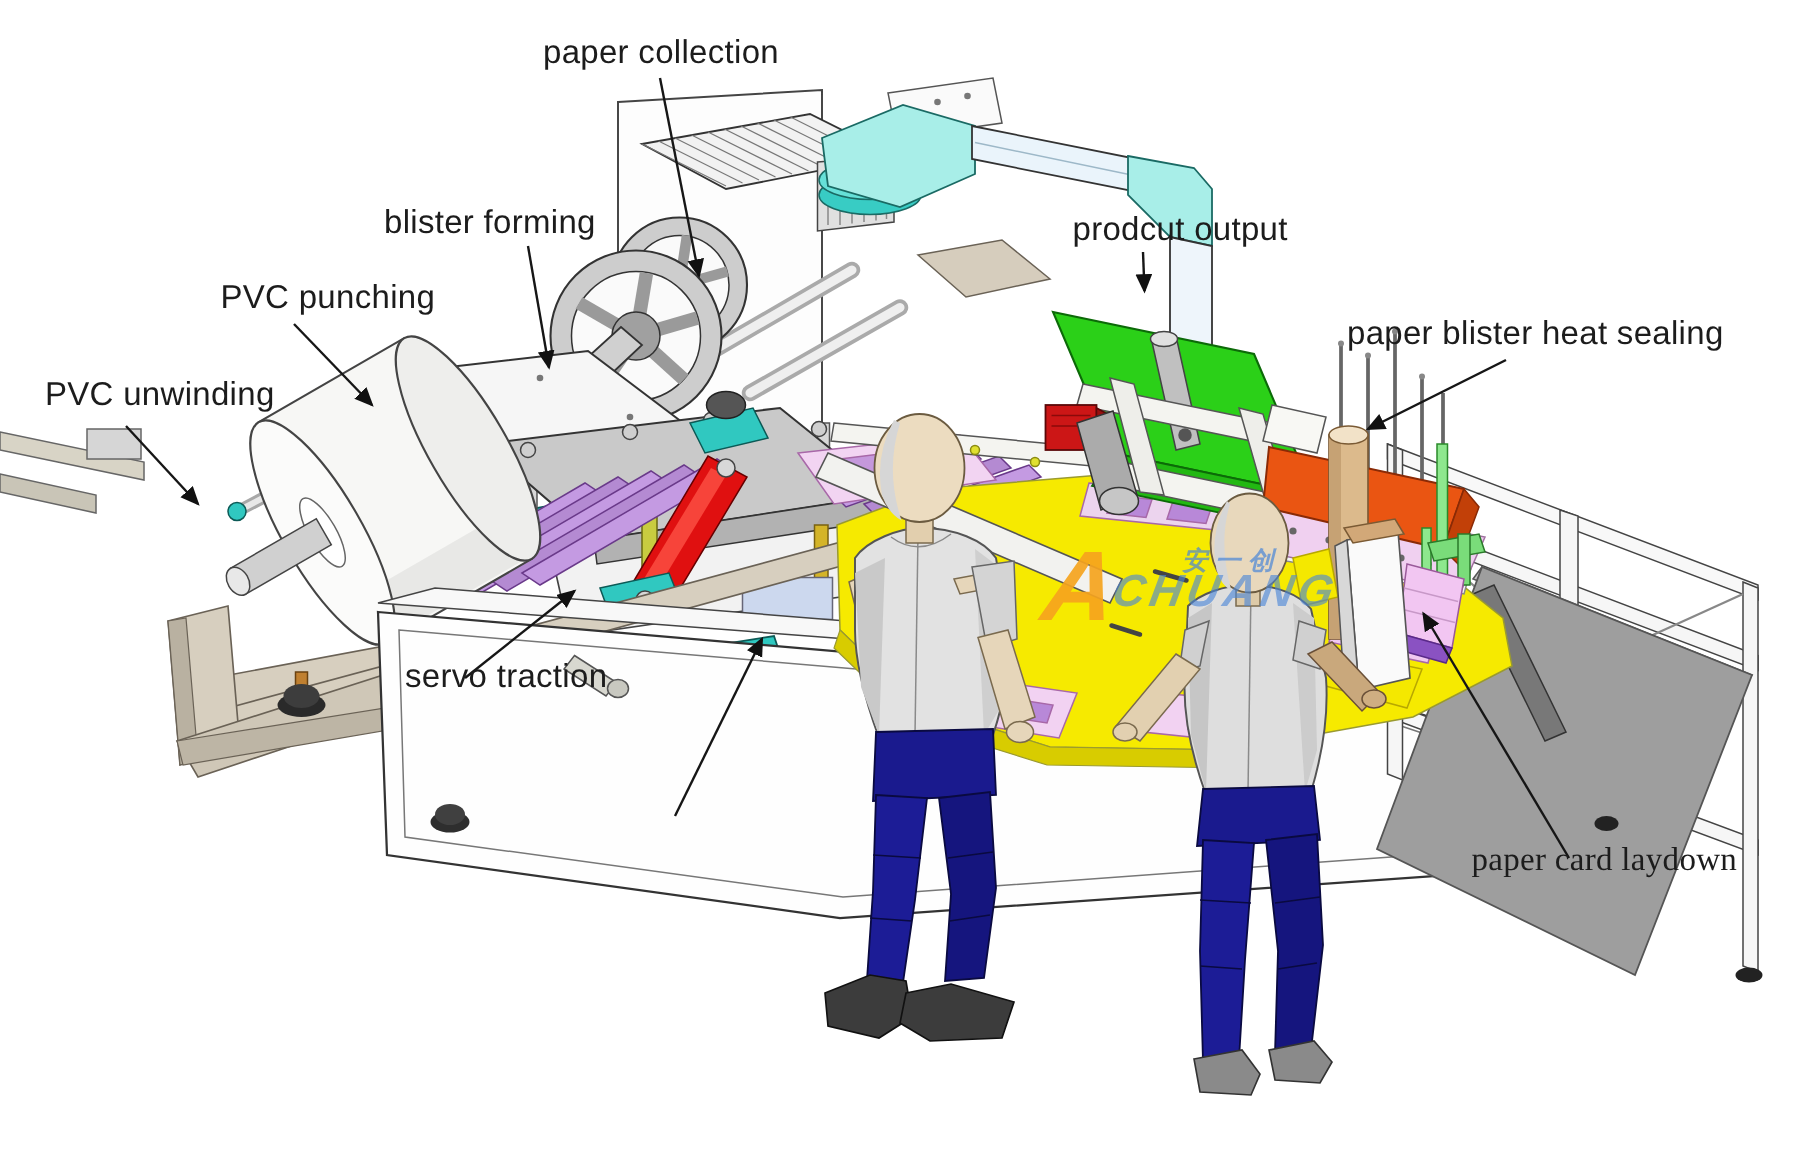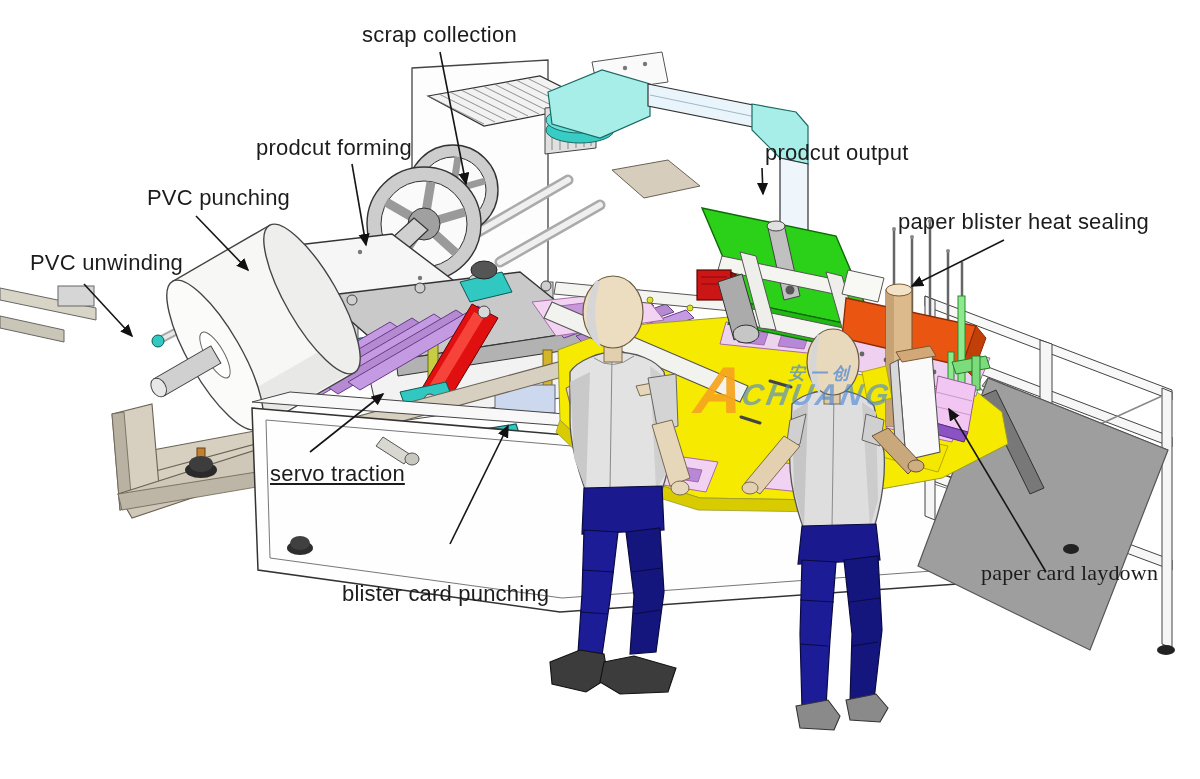--- a/index.html
+++ b/index.html
@@ -371,22 +371,21 @@
     <line x1="310" y1="452" x2="383" y2="394" marker-end="url(#arr)"></line>
     <line x1="450" y1="544" x2="508" y2="426" marker-end="url(#arr)"></line>
     <line x1="1046" y1="572" x2="949" y2="409" marker-end="url(#arr)"></line>
   </g>
 </svg>
 
 <span class="wm wm-a">A</span>
 <span class="wm wm-rest">CHUANG</span>
 <span class="wm wm-cn">安一创</span>
 
-<div class="lbl" style="left:362px;top:22px;">scrap collection</div>
-<div class="lbl" style="left:256px;top:135px;">prodcut forming</div>
+<div class="lbl" style="left:362px;top:22px;">paper collection</div>
+<div class="lbl" style="left:256px;top:135px;">blister forming</div>
 <div class="lbl" style="left:147px;top:185px;">PVC punching</div>
 <div class="lbl" style="left:30px;top:250px;">PVC unwinding</div>
-<div class="lbl" style="left:765px;top:140px;">prodcut output</div>
+<div class="lbl" style="left:715px;top:140px;">prodcut output</div>
 <div class="lbl" style="left:898px;top:209px;">paper blister heat sealing</div>
-<div class="lbl" style="left:270px;top:461px;text-decoration:underline;">servo traction</div>
-<div class="lbl" style="left:342px;top:581px;">blister card punching</div>
+<div class="lbl" style="left:270px;top:438px;">servo traction</div>
 <div class="lbl" style="left:981px;top:560px;font-family:Liberation Serif, serif;">paper card laydown</div>
 </div>
 
 </body></html>

